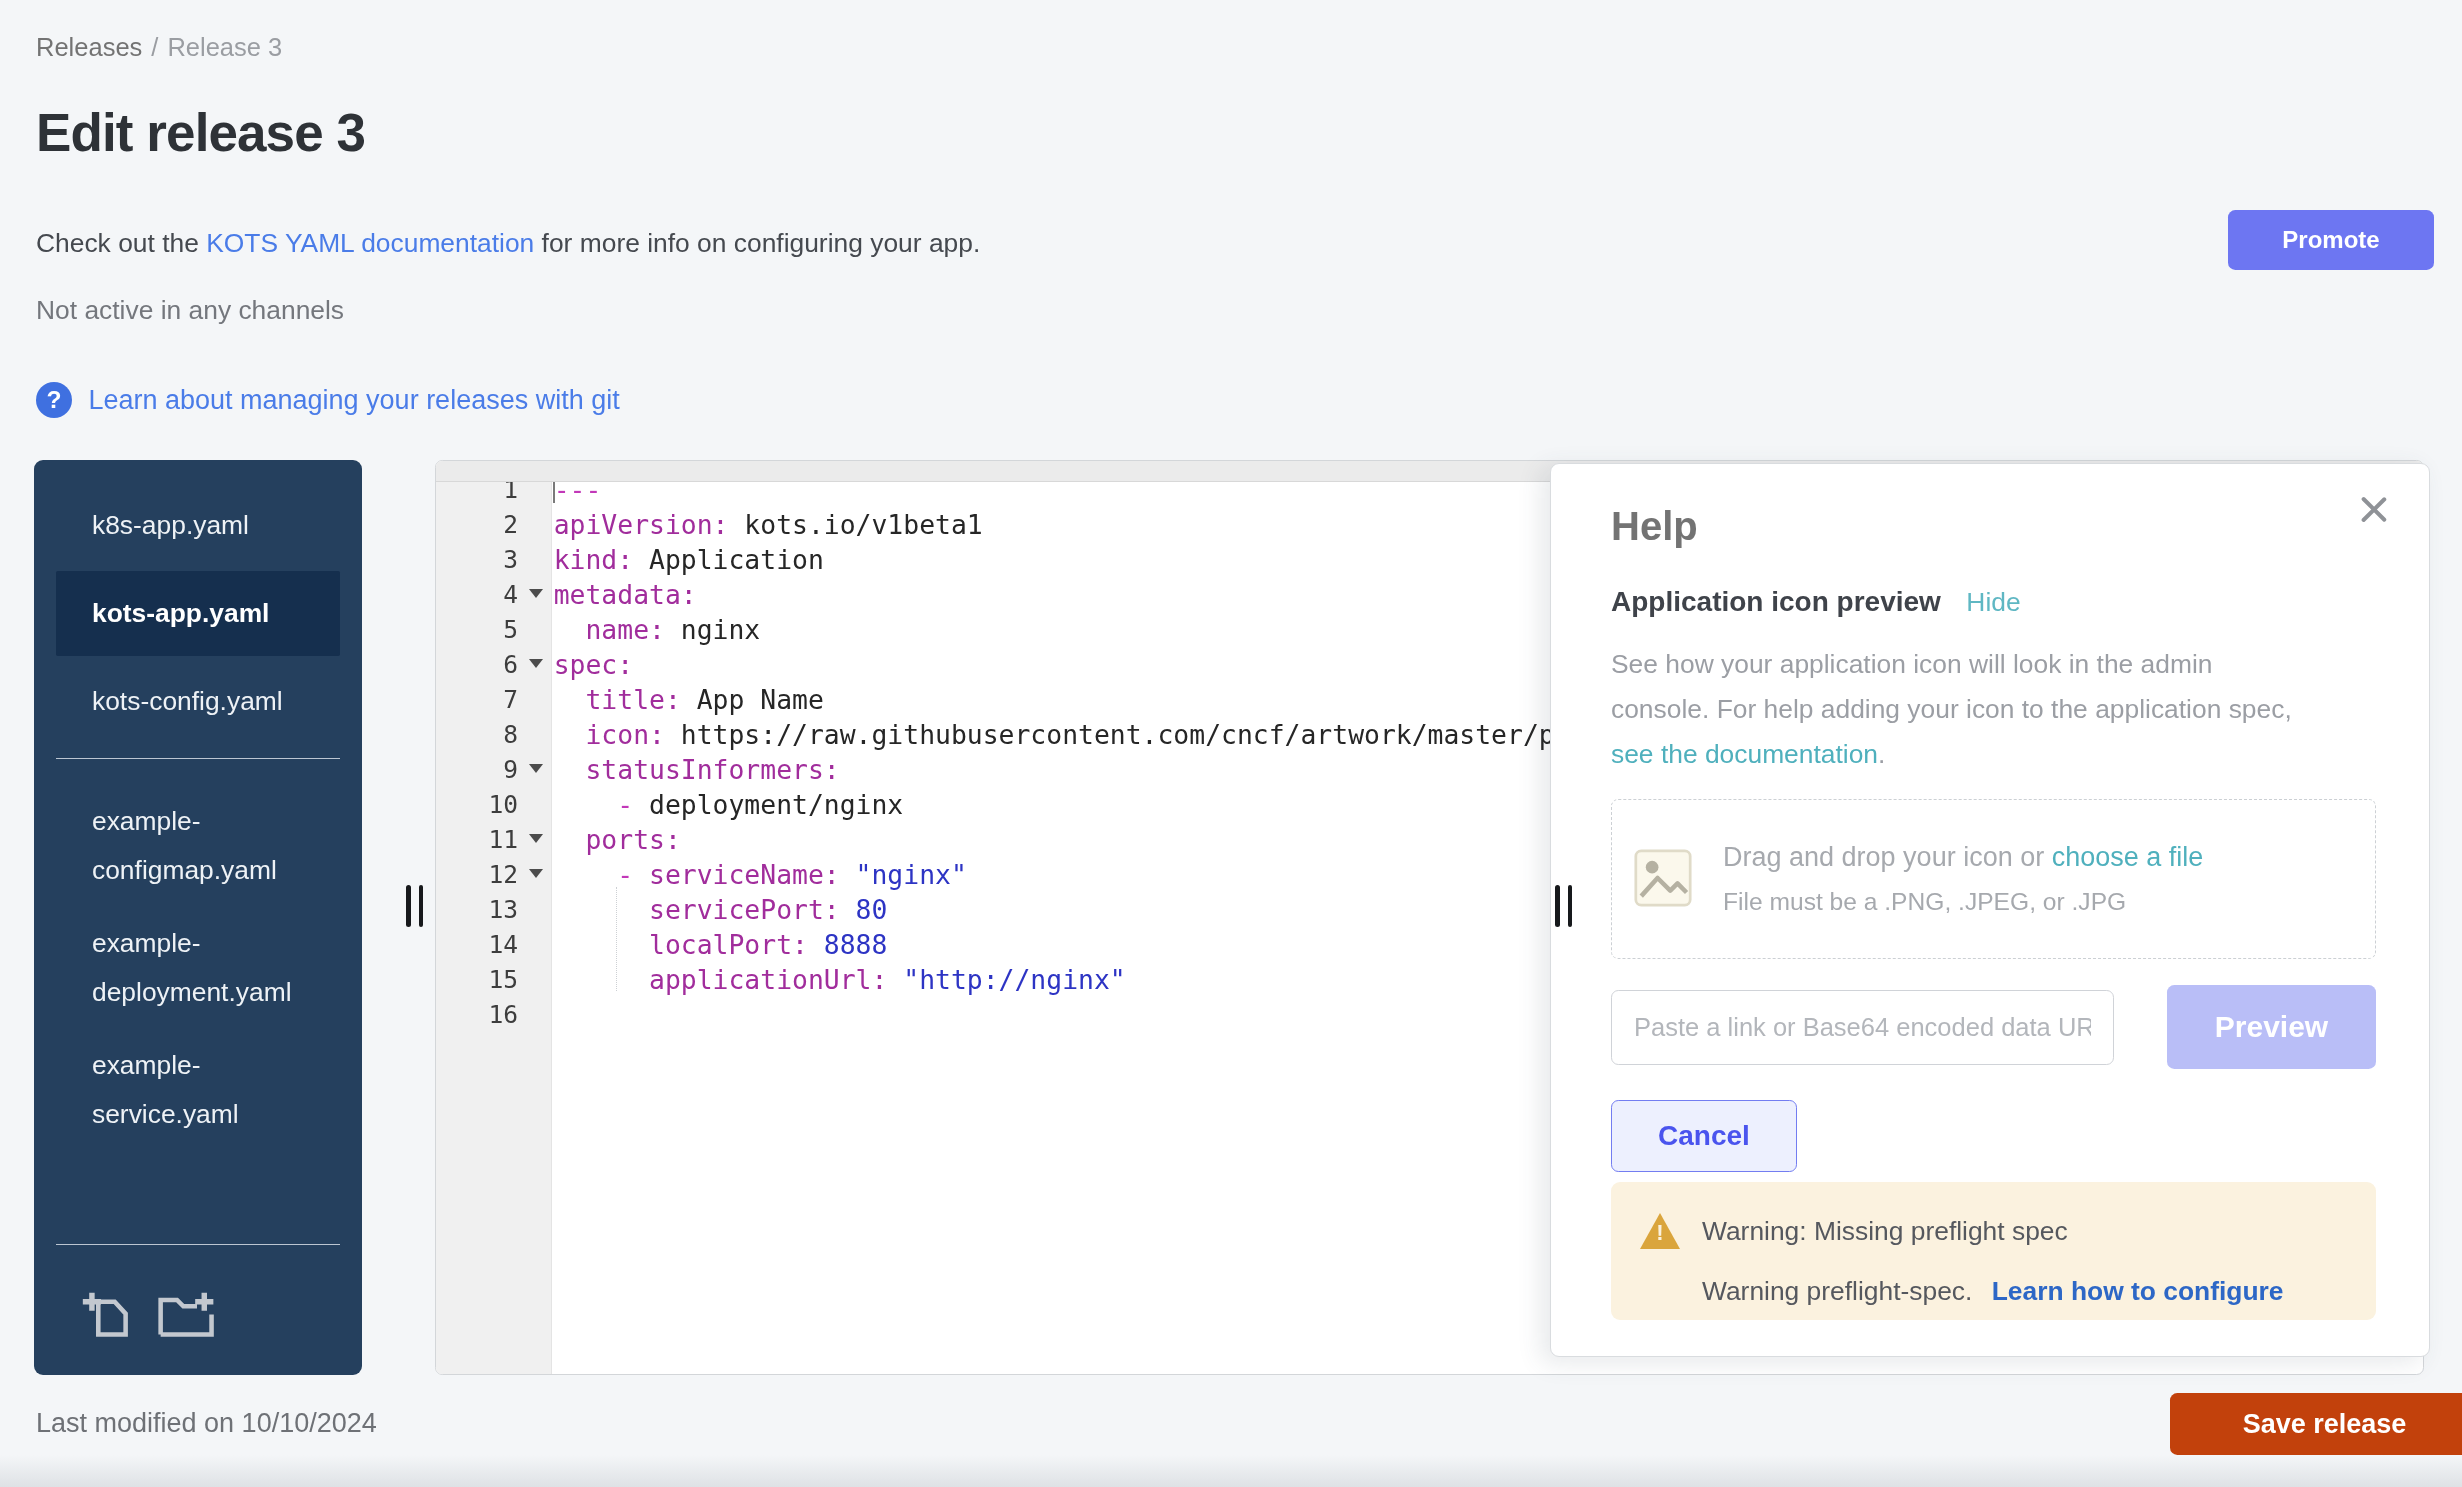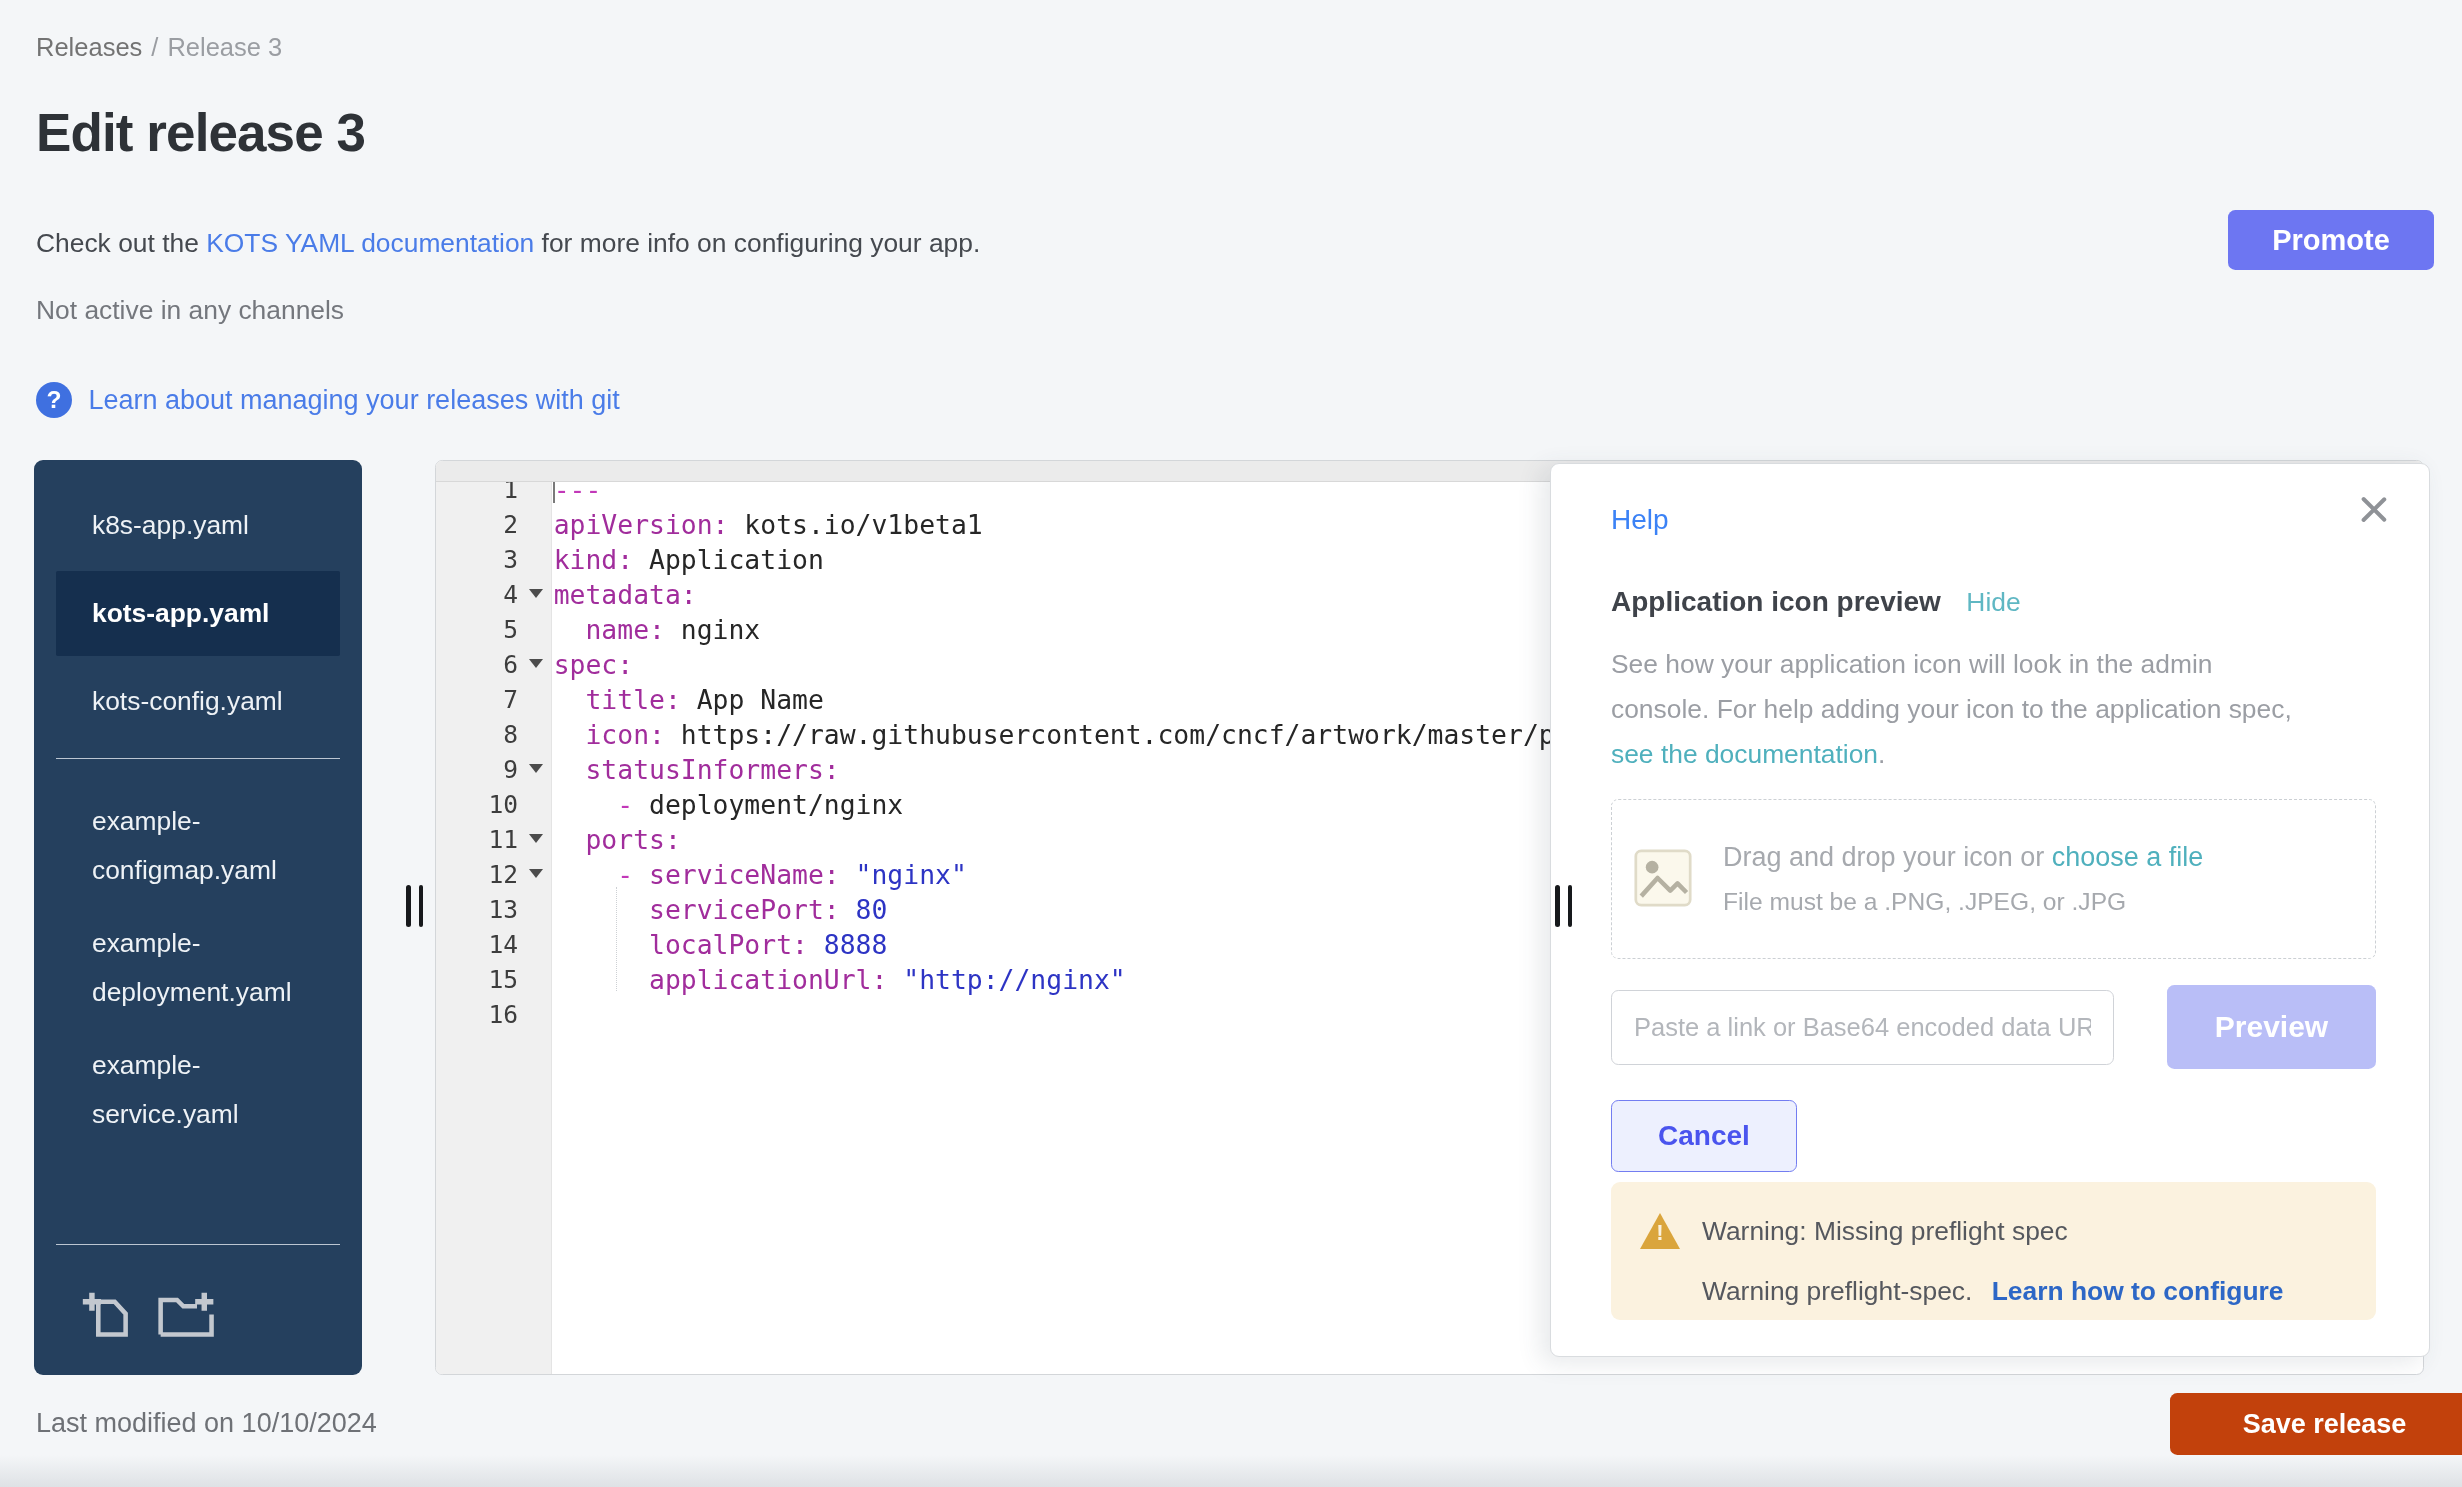--- a/index.html
+++ b/index.html
@@ -12,21 +12,21 @@
   .breadcrumb .bc-link{color:#737373;}
   .breadcrumb .bc-sep{margin:0 9px;color:#9a9da2;}
   .title-row{position:absolute;left:36px;top:102px;display:flex;align-items:baseline;}
   .h1{font-size:53px;font-weight:700;color:#2e3237;letter-spacing:-0.9px;}
   .created{font-size:25.5px;color:#6c6f74;margin-left:33px;}
   .created a{color:#4a7ce8;}
   .docs-line{position:absolute;left:36px;top:228px;font-size:26.4px;color:#45494f;}
   .docs-line a{color:#4a7ce8;}
   .channel-status{position:absolute;left:36px;top:295px;font-size:26.4px;color:#74777d;}
   .promote-btn{position:absolute;left:2228px;top:210px;width:206px;height:60px;background:#6d76f2;
-               border:none;border-radius:7.3px;color:#fff;font-weight:700;font-size:29px;
+               border:none;border-radius:7.3px;color:#fff;font-weight:700;font-size:24px;
                font-family:"Liberation Sans",sans-serif;cursor:pointer;}
   .git-row{position:absolute;left:36px;top:382px;display:flex;align-items:center;gap:16.4px;}
   .q-icon{width:36px;height:36px;border-radius:50%;background:#3f70e0;color:#fff;font-weight:700;
           font-size:24.6px;display:flex;align-items:center;justify-content:center;flex:0 0 36px;}
   .git-row a{color:#4a7ce8;font-size:27px;}
 
   
   .sidebar{position:absolute;left:34px;top:460px;width:328px;height:915px;background:#25405e;
            border-radius:9px;overflow:hidden;}
   .files{padding-top:29px;}
@@ -65,21 +65,21 @@
   .indent-guide{position:absolute;left:180px;top:426px;height:104px;border-left:1.8px dotted #cdd0d4;z-index:1;}
 
   
   .help-card{position:absolute;left:1550px;top:463px;width:880px;height:894px;background:#fff;
              border:0.9px solid #d9dcdf;border-radius:9px;box-shadow:-9px 5.5px 24px rgba(60,70,90,.12);
              z-index:20;box-sizing:border-box;overflow:hidden;}
   .close-x{position:absolute;right:38px;top:27px;width:36px;height:36px;cursor:pointer;}
   .close-x::before,.close-x::after{content:"";position:absolute;left:17.3px;top:1.8px;width:3.6px;height:33px;
              background:#8f9297;border-radius:1.8px;}
   .close-x::before{transform:rotate(45deg);} .close-x::after{transform:rotate(-45deg);}
-  .help-title{position:absolute;left:60px;top:40px;font-size:28px;font-weight:400;color:#3b82f6;}
+  .help-title{position:absolute;left:60px;top:40px;font-size:40px;font-weight:700;color:#737373;}
   .section-row{position:absolute;left:60px;top:122px;display:flex;align-items:baseline;gap:25.5px;}
   .section-title{font-size:28px;font-weight:700;color:#3f434a;}
   .hide-link{font-size:26.4px;color:#5fb7c3;}
   .help-desc{position:absolute;left:60px;top:178px;font-size:26.4px;line-height:45px;color:#9b9ea4;}
   .help-desc a{color:#4fb0bd;}
   .dropzone{position:absolute;left:60px;top:335px;width:765px;height:160px;box-sizing:border-box;
             border:1.8px dashed #ccd0d4;border-radius:7.3px;display:flex;align-items:center;
             padding-left:22px;gap:31px;cursor:pointer;}
   .dz-text .main{font-size:27px;color:#a6a9ae;}
   .dz-text .main a{color:#4fb0bd;}

